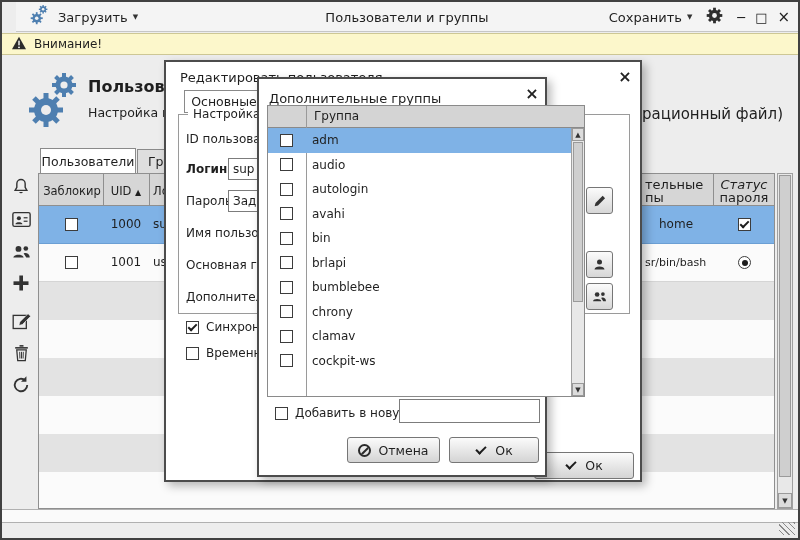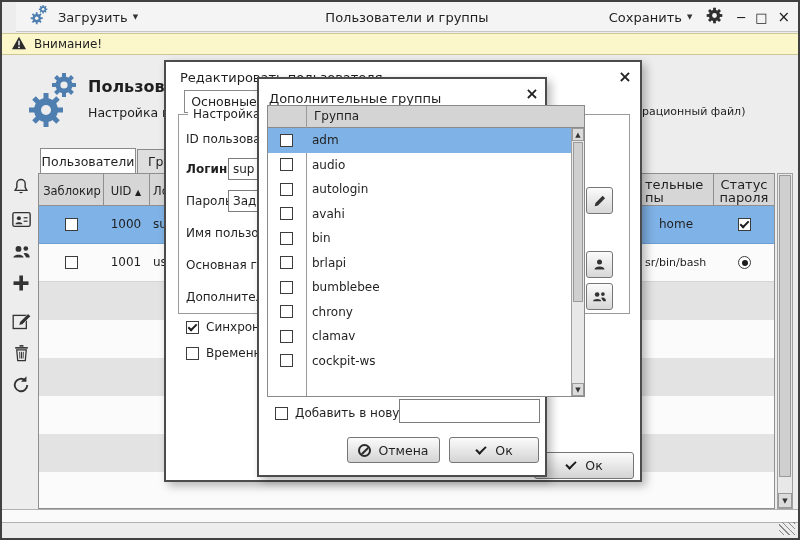--- a/index.html
+++ b/index.html
@@ -22,21 +22,21 @@
 
   
   .warnbar { position:absolute; left:0; top:31px; right:0; height:22px; background:#fcf7cb;
     border-top:1px solid #cdc795; border-bottom:1px solid #cdc795;
     display:flex; align-items:center; gap:7px; padding-left:9px; font-size:12px; }
 
   
   .content { position:absolute; left:0; top:55px; right:0; bottom:0; background:#ededed; }
   .heading { position:absolute; left:86px; top:20px; font-size:16px; font-weight:bold; white-space:nowrap; }
   .subtitle { position:absolute; left:86px; top:48px; font-size:12.5px; white-space:nowrap; }
-  .subtitle-frag { position:absolute; left:640px; top:48px; font-size:11px; white-space:nowrap;text-align:center; }
+  .subtitle-frag { position:absolute; left:640px; top:48px; font-size:15px; white-space:nowrap;text-align:center; }
 
   .tab { position:absolute; display:flex; align-items:center; justify-content:center;
     font-size:12.5px; background:#fff; border:1px solid #8a8a8a; cursor:default; }
   .tab.inactive { background:#dedede; }
 
   .tool-btn { position:absolute; left:7px; width:24px; height:24px; display:flex;
     align-items:center; justify-content:center; cursor:default; }
 
   
   .table { position:absolute; left:36px; top:116px; width:737px; height:336px;
@@ -266,21 +266,21 @@
         <span class="cell" style="left:64px; top:10px; width:46px; text-align:center; font-size:11.5px;">
           <span>UID</span>
           <span style="font-size:8px;">▲</span>
         </span>
         <span class="cell" style="left:114px; top:10px; font-size:11.5px;">Логин</span>
         <span class="cell two-line" style="left:606px; top:4px;">
           <span style="display:block;">тельные</span>
           <span style="display:block;">пы</span>
         </span>
         <span class="cell two-line" style="left:674px; top:4px; width:62px; text-align:center;">
-          <span style="display:block;">Статус</span>
+          <span style="display:block;font-style:italic;">Статус</span>
           <span style="display:block;">пароля</span>
         </span>
         <span class="vsep" style="left:64px;"></span>
         <span class="vsep" style="left:110px;"></span>
         <span class="vsep" style="left:674px;"></span>
       </div>
 
       <div class="trow" style="top:32px; background:#7fb2e6; border-bottom:1px solid #6b9fd4;">
         <span class="cb" style="position:absolute; left:26px; top:12px;"></span>
         <span class="cell" style="left:64px; top:11px; width:46px; text-align:center;">1000</span>

